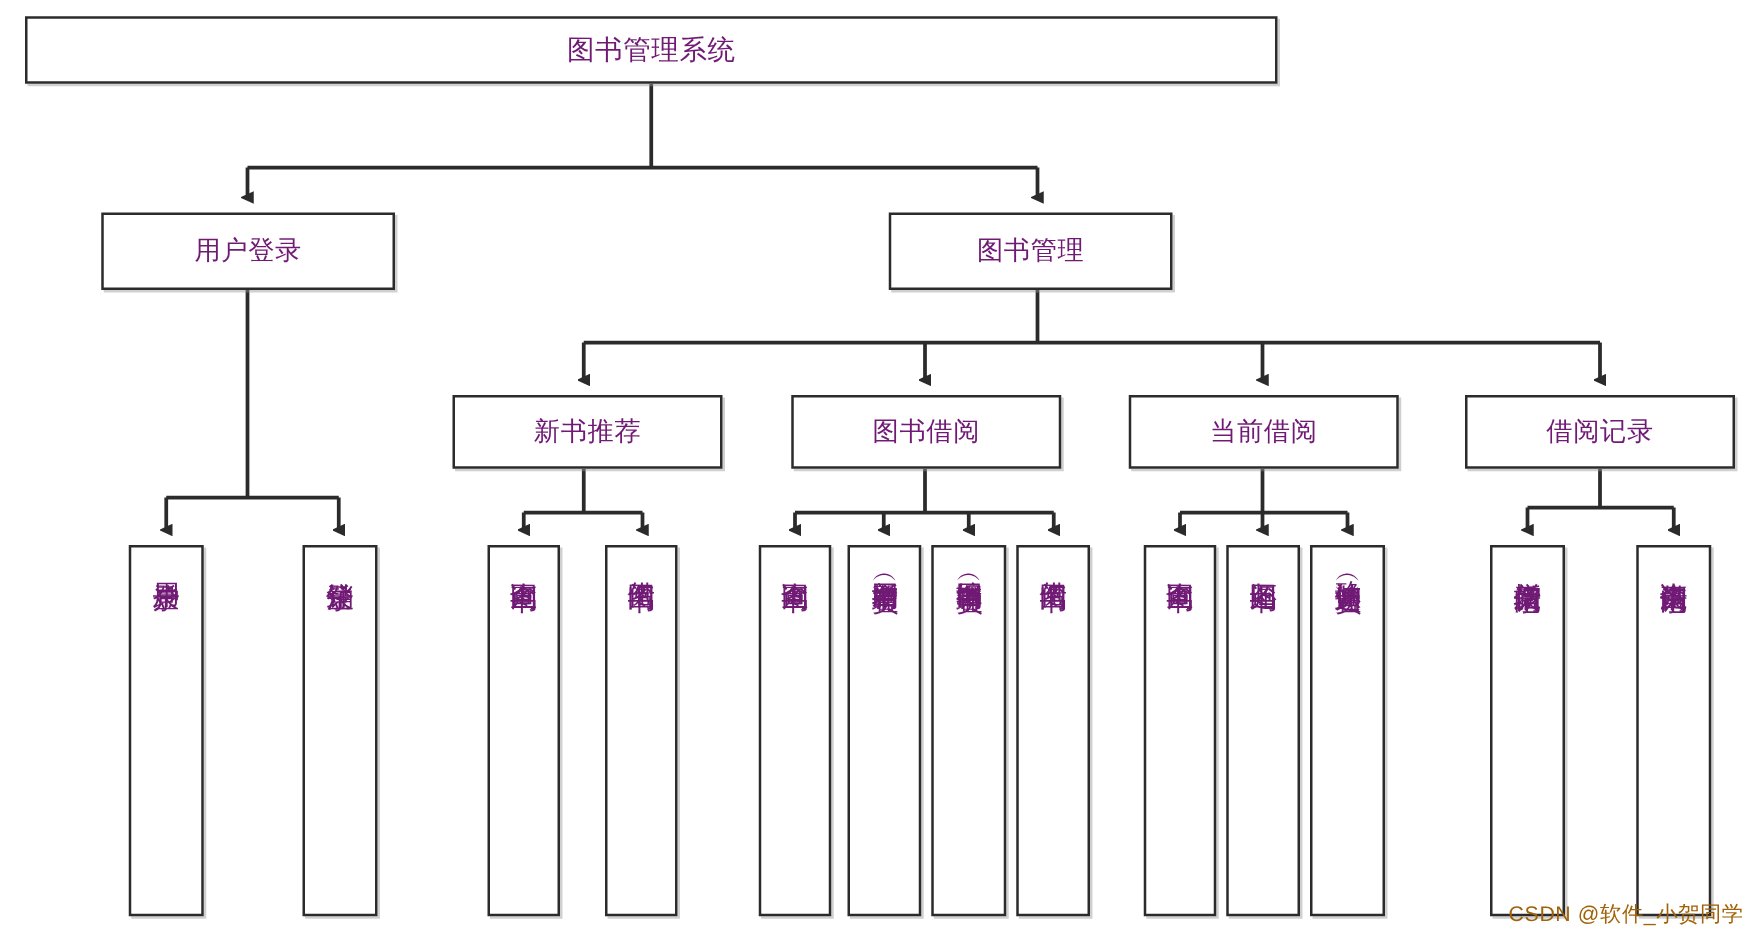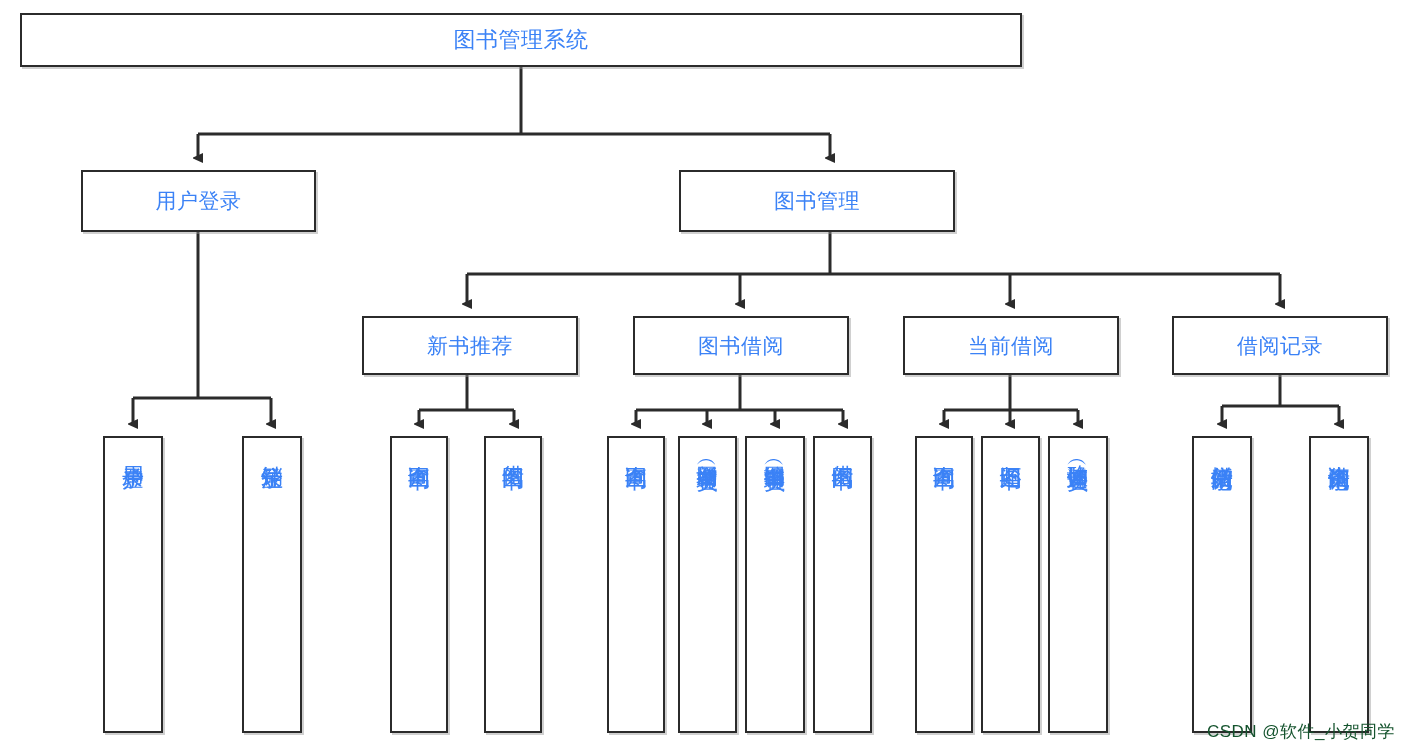--- a/index.html
+++ b/index.html
@@ -27,21 +27,21 @@
   }
   .node {
     position: absolute;
     box-sizing: border-box;
     background: #ffffff;
     border: 2px solid #2b2b2b;
     box-shadow: 2px 2px 0 rgba(150,150,150,0.45);
     display: flex;
     align-items: center;
     justify-content: center;
-    color: #3b82f6;
+    color: #701a75;
     z-index: 2;
   }
   .node .label {
     display: block;
     text-align: center;
     line-height: 1.12;
     letter-spacing: 0.5px;
   }
   .node.horiz .label {
     writing-mode: horizontal-tb;
@@ -64,21 +64,21 @@
     white-space: nowrap;
   }
   .node.vert.tall .label {
     font-size: 21px;
   }
   #watermark {
     position: absolute;
     right: 10px;
     bottom: 4px;
     font-size: 17px;
-    color: #14532d;
+    color: #a16207;
     z-index: 5;
     white-space: nowrap;
     letter-spacing: 0.5px;
   }
 </style>
 </head>
 <body>
 
 <div id="canvas">
 
@@ -132,21 +132,21 @@
     </g>
   </svg>
 
   <div class="node horiz root" style="left:20px; top:13px; width:1002px; height:54px;">
     <span class="label">图书管理系统</span>
   </div>
 
   <div class="node horiz" style="left:81px; top:170px; width:235px; height:62px;">
     <span class="label">用户登录</span>
   </div>
-  <div class="node horiz" style="left:679px; top:170px; width:276px; height:62px;">
+  <div class="node horiz" style="left:711px; top:170px; width:227px; height:62px;">
     <span class="label">图书管理</span>
   </div>
 
   <div class="node horiz" style="left:633px; top:316px; width:216px; height:59px;">
     <span class="label">图书借阅</span>
   </div>
   <div class="node horiz" style="left:362px; top:316px; width:216px; height:59px;">
     <span class="label">新书推荐</span>
   </div>
   <div class="node horiz" style="left:903px; top:316px; width:216px; height:59px;">

